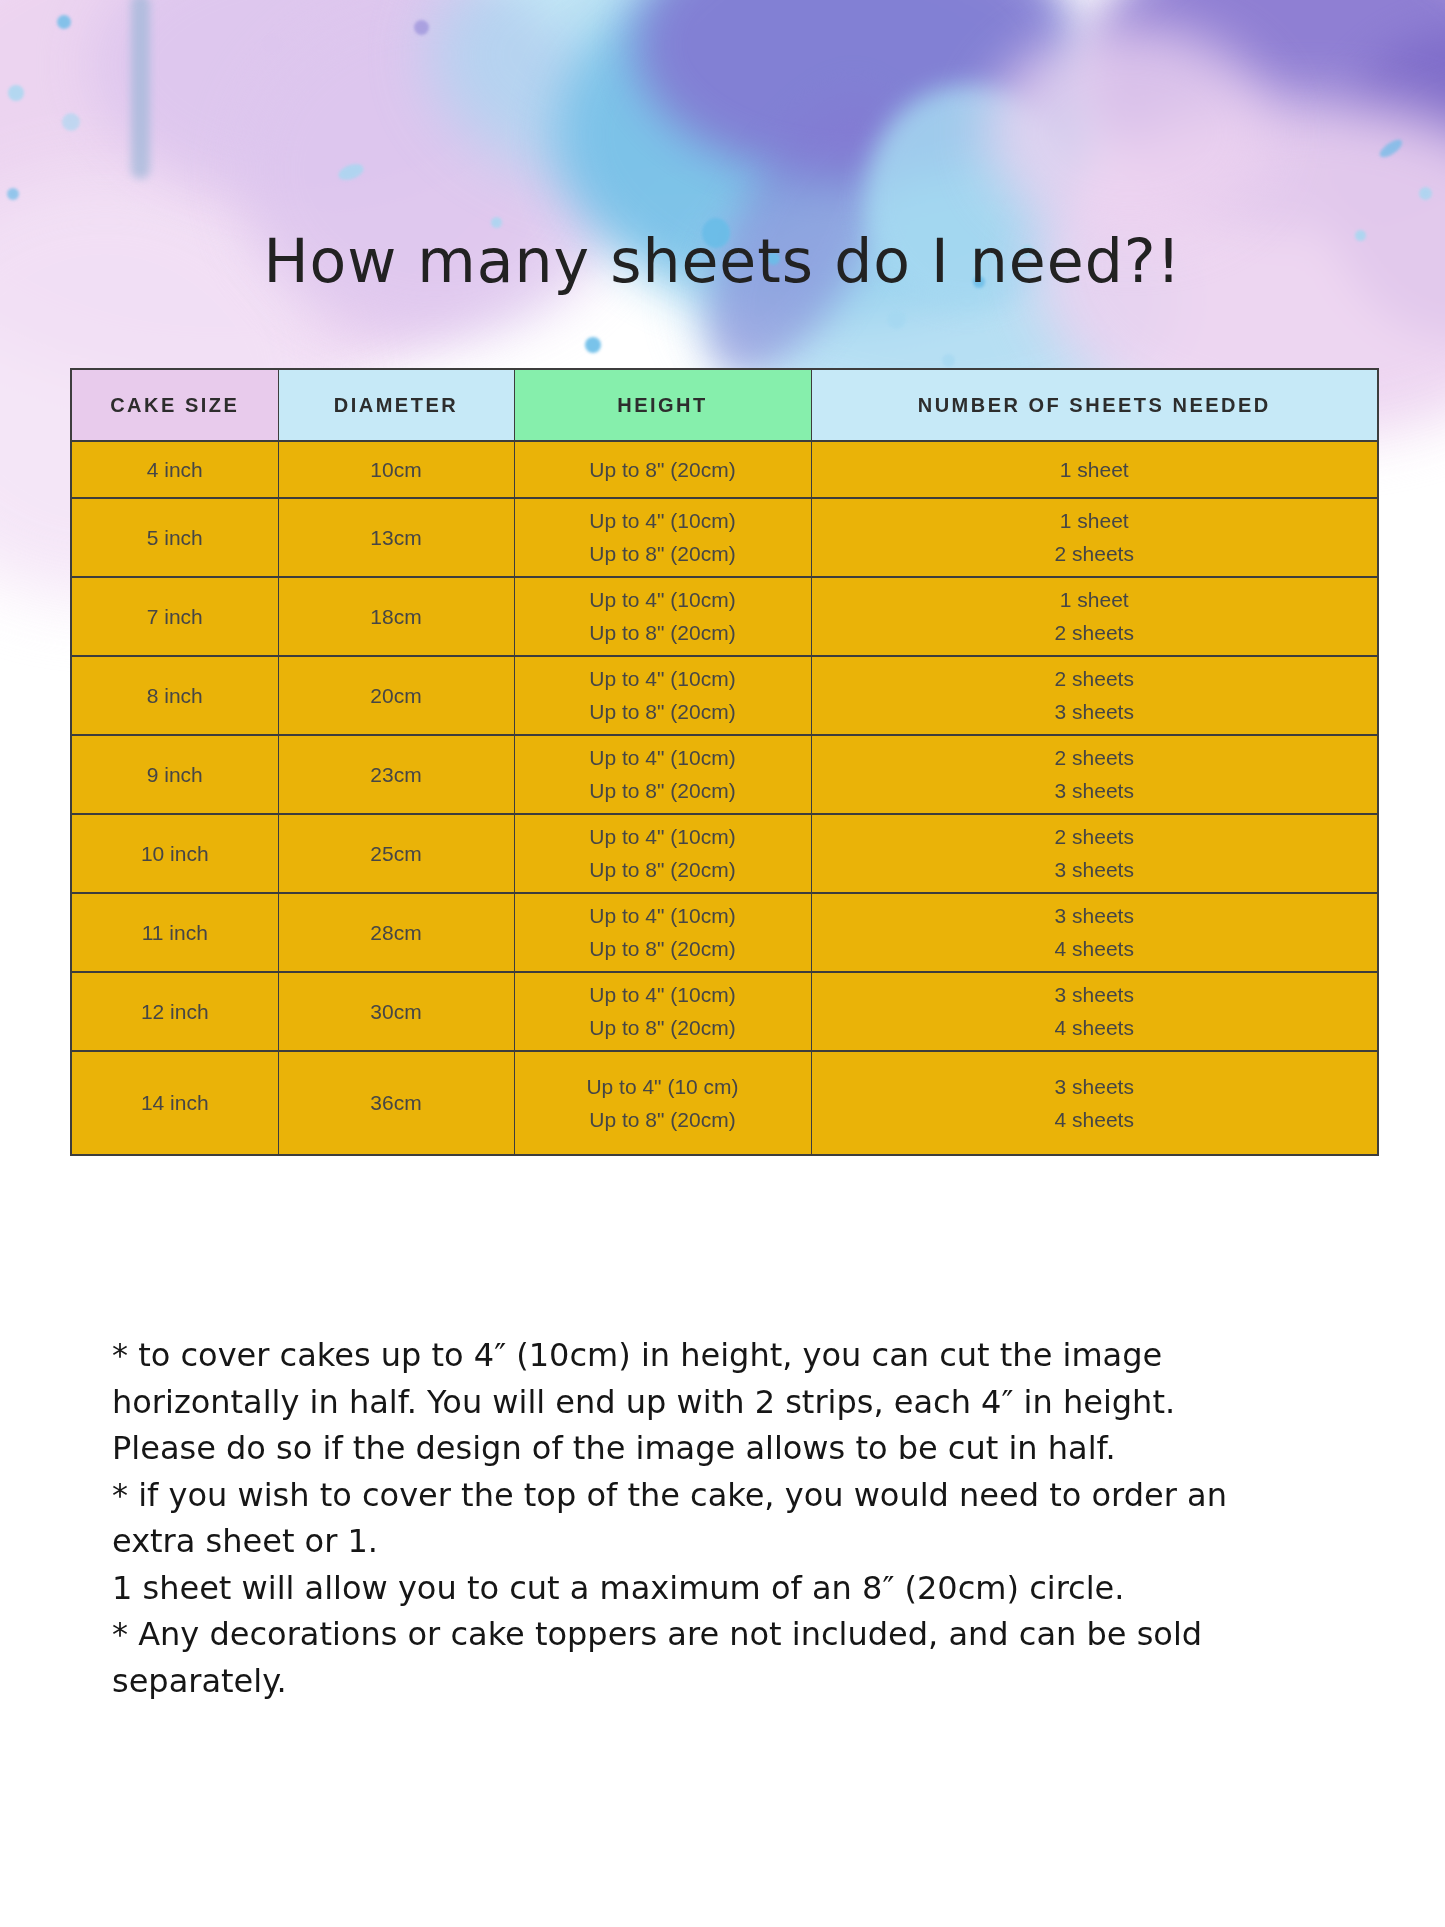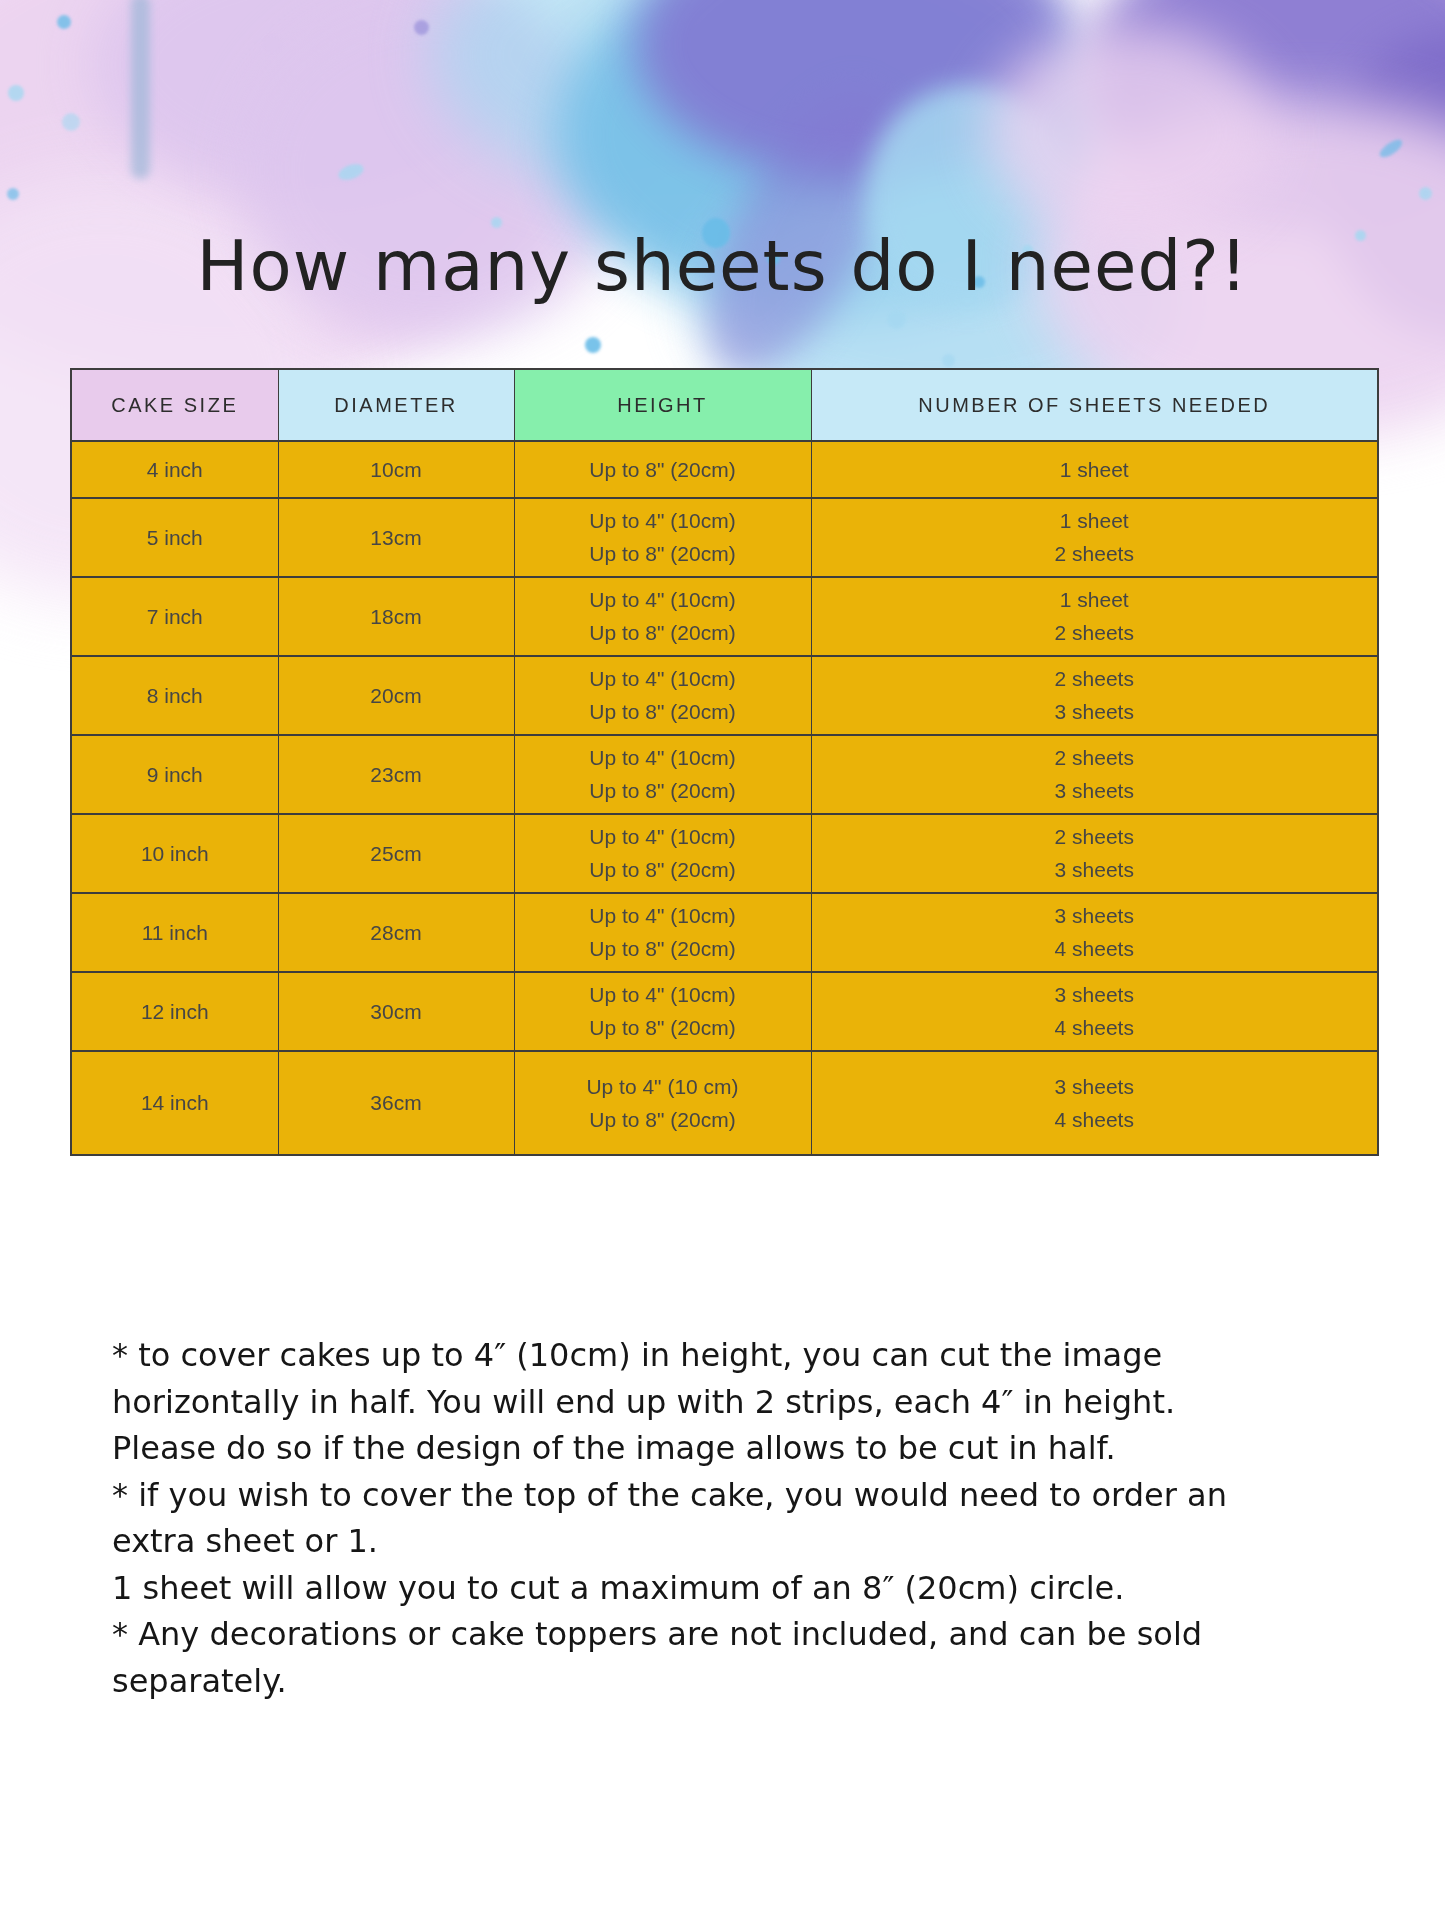--- a/index.html
+++ b/index.html
@@ -20,28 +20,28 @@
   .b-cyan-right  {left:865px;top:85px;width:205px;height:225px;background:var(--light-blue);opacity:.85;filter:blur(12px);}
   .b-violet-right{left:1085px;top:-80px;width:440px;height:310px;background:var(--violet);opacity:.95;filter:blur(22px);}
   .b-violet-edge {left:1325px;top:30px;width:270px;height:310px;background:var(--violet-deep);opacity:.9;filter:blur(20px);}
   .b-pink-right  {left:1035px;top:100px;width:540px;height:340px;background:var(--pink-wash);opacity:.9;filter:blur(28px);}
   .b-pink-right2 {left:985px;top:25px;width:290px;height:215px;background:var(--pink-wash);opacity:.8;}
   .streak-vert{position:absolute;left:131px;top:-6px;width:19px;height:185px;background:var(--steel-blue);
                opacity:.7;filter:blur(4px);border-radius:10px;}
   .dot{position:absolute;border-radius:50%;filter:blur(1.5px);}
   
   .title{position:absolute;left:0;right:0;top:226px;text-align:center;
-         font-family:"DejaVu Sans",sans-serif;font-size:69px;font-weight:400;
+         font-family:"DejaVu Sans",sans-serif;font-size:60px;font-weight:400;
          color:#222222;letter-spacing:1px;}
   
   table.sheets{position:absolute;left:70px;top:368px;width:1307px;border-collapse:collapse;
                border:2px solid var(--table-border);background:#ffffff;table-layout:fixed;}
   table.sheets th,table.sheets td{border:1px solid var(--table-border);
                border-top-width:2px;border-bottom-width:2px;text-align:center;padding:0;}
-  table.sheets th{height:70px;font-size:20px;font-weight:400;letter-spacing:2.5px;color:#2d2d2d;}
+  table.sheets th{height:70px;font-size:20px;font-weight:700;letter-spacing:2.5px;color:#2d2d2d;}
   table.sheets td{background:#eab308;font-size:21px;color:#464646;}
   tr.row-single{height:57px;}
   tr.row-double{height:79px;}
   tr.row-tall{height:104px;margin-top:29px;}
   .stack{display:flex;flex-direction:column;justify-content:center;align-items:center;gap:9px;}
   .stack div{line-height:24px;}
   
   .notes{position:absolute;left:112px;top:1332px;color:#161616;
          font-family:"DejaVu Sans",sans-serif;font-size:32px;}
   .note-line{height:46.5px;line-height:46.5px;white-space:nowrap;}

